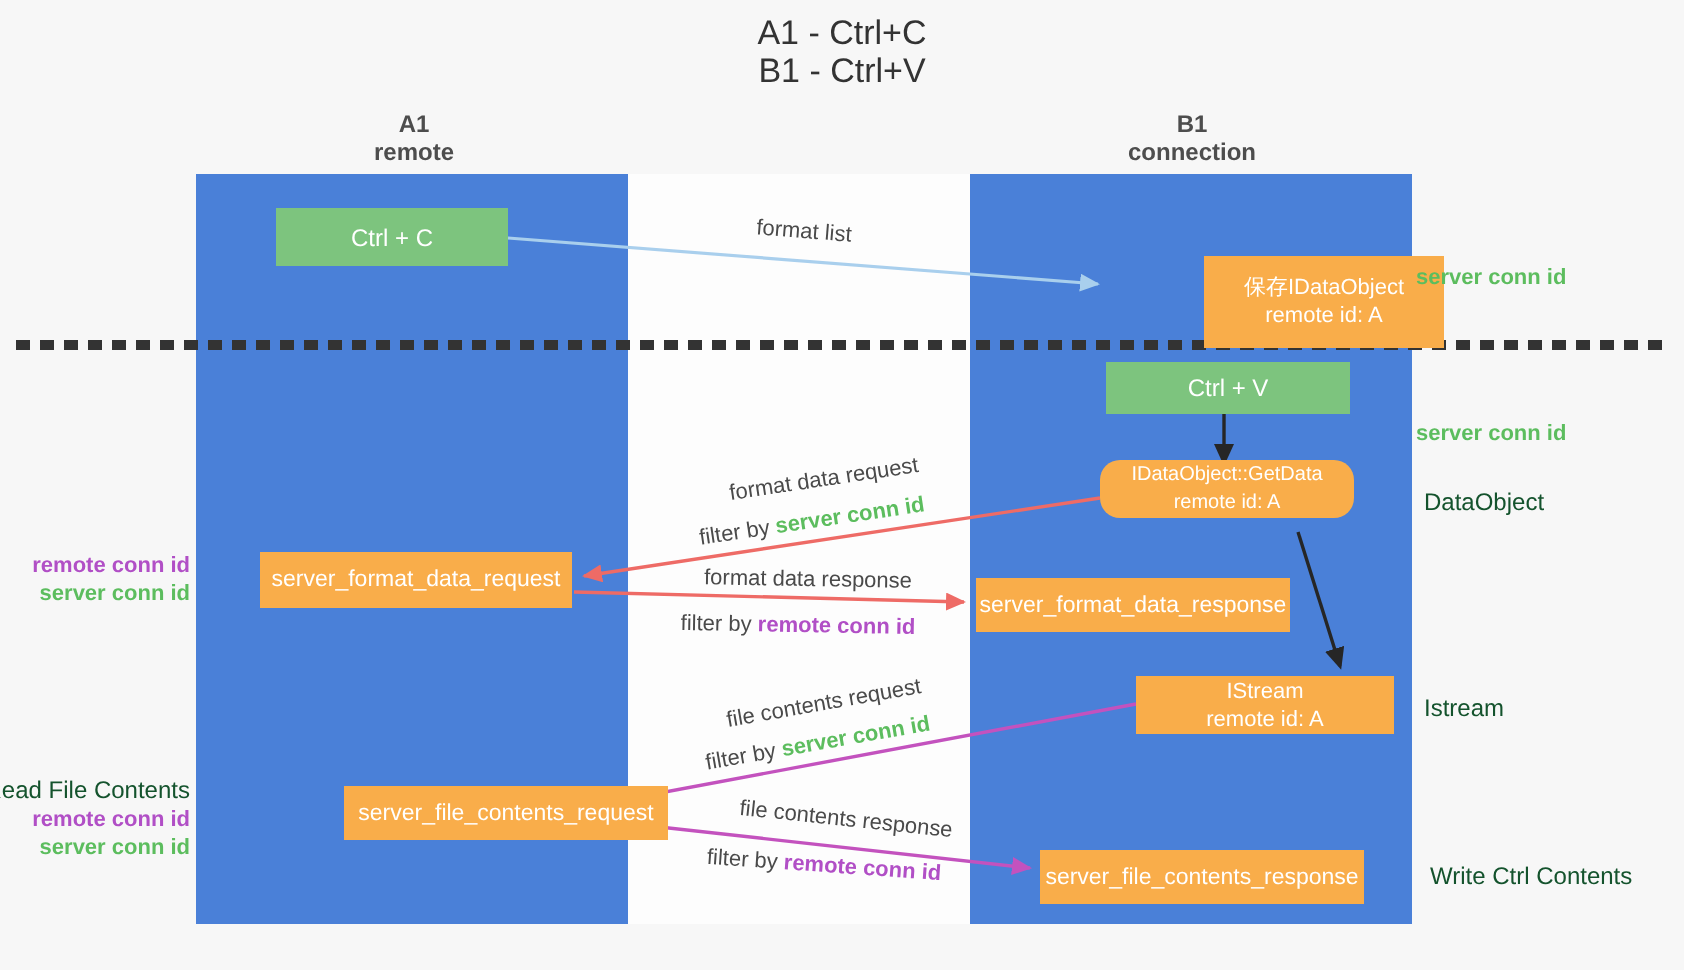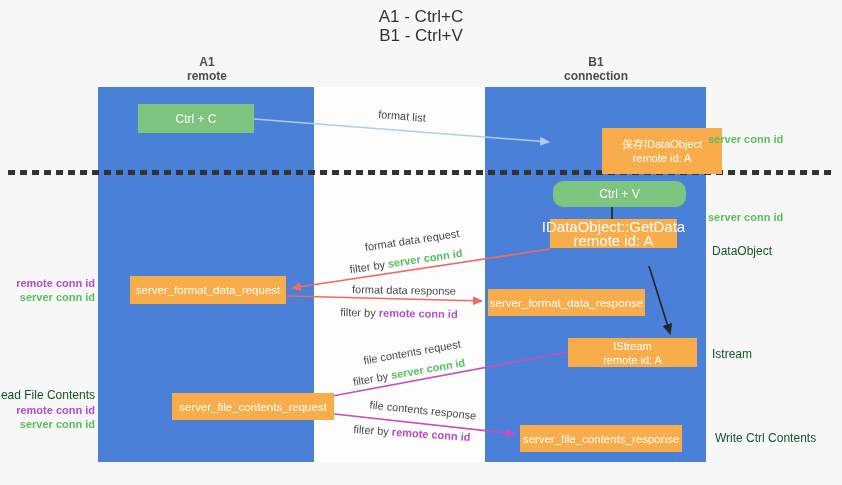--- a/index.html
+++ b/index.html
@@ -82,25 +82,25 @@
 
   <div class="node node-green" style="left:138px;top:104px;width:116px;height:29px;">
     <div>Ctrl + C</div>
   </div>
 
   <div class="node node-orange" style="left:555px;top:128px;width:120px;height:46px;font-size:11px;margin-left:47px;">
     <div>保存IDataObject</div>
     <div>remote id: A</div>
   </div>
 
-  <div class="node node-green" style="left:553px;top:181px;width:133px;height:26px;border-radius:10px;">
+  <div class="node node-green" style="left:553px;top:181px;width:122px;height:26px;">
     <div>Ctrl + V</div>
   </div>
 
-  <div class="node node-orange" style="left:550px;top:219px;width:127px;height:29px;font-size:15px;">
+  <div class="node node-orange" style="left:550px;top:230px;width:127px;height:29px;font-size:10px;border-radius:10px;">
     <div>IDataObject::GetData</div>
     <div>remote id: A</div>
   </div>
 
   <div class="node node-orange" style="left:130px;top:276px;width:156px;height:28px;">
     <div>server_format_data_request</div>
   </div>
 
   <div class="node node-orange" style="left:488px;top:289px;width:157px;height:27px;">
     <div>server_format_data_response</div>

